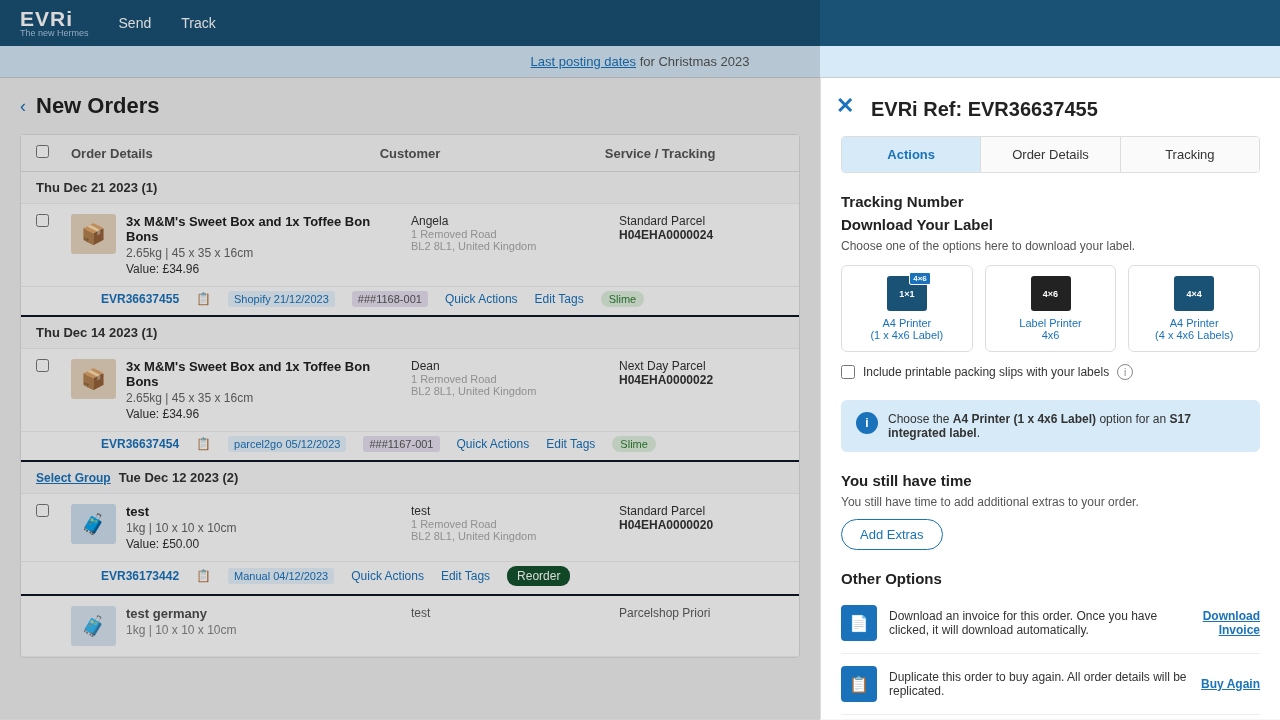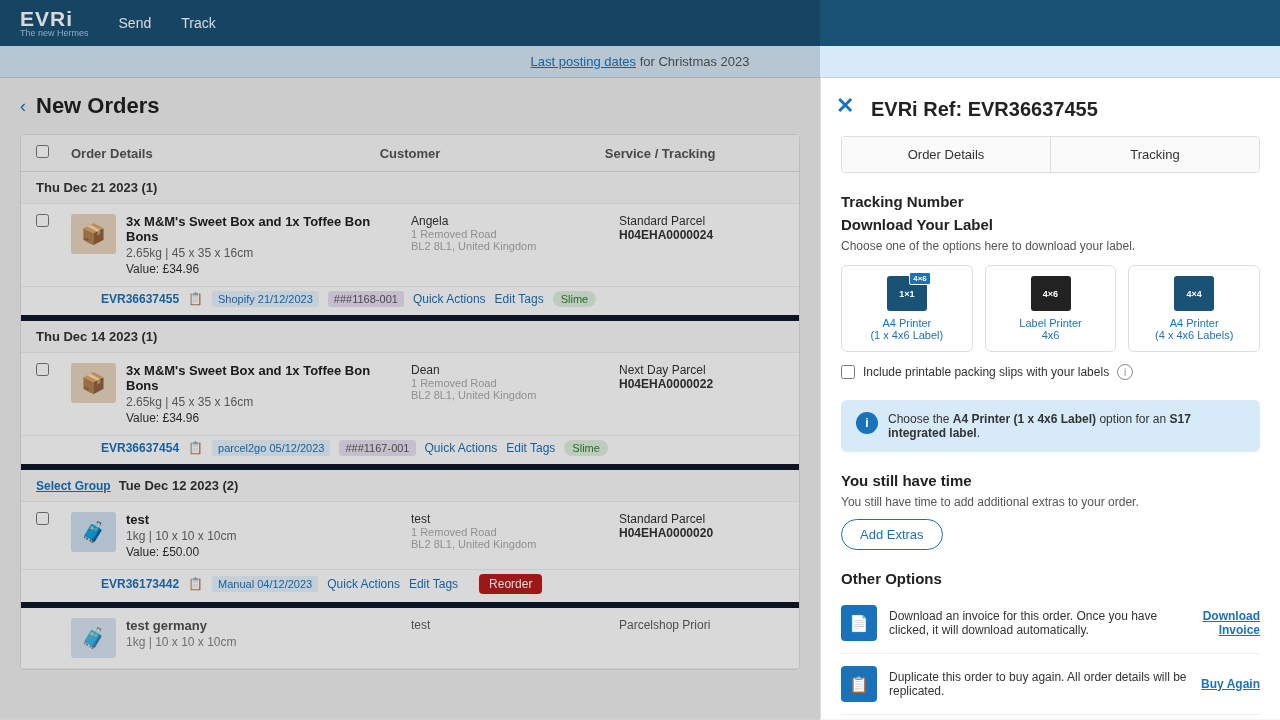--- a/index.html
+++ b/index.html
@@ -134,32 +134,32 @@
     .order-name { font-weight: bold; font-size: 13px; color: #222; margin-bottom: 2px; }
     .order-meta { color: #666; margin-bottom: 2px; }
     .order-value { color: #333; }
     .order-customer { flex: 1.8; font-size: 12px; color: #333; }
     .order-service { flex: 1.5; font-size: 12px; color: #333; }
     .order-tracking-num { font-weight: bold; }
 
     .order-actions-row {
       display: flex;
       align-items: center;
-      gap: 9px;
+      gap: 17px;
       padding: 4px 15px 8px 80px;
-      border-bottom: 6px solid #0f172a;
+      border-bottom: 2px solid #0f172a;
       flex-wrap: wrap;
     }
     .evr-ref { color: #1a72bb; font-size: 12px; font-weight: bold; }
     .icon-copy { color: #888; font-size: 12px; cursor: pointer; }
     .store-badge { background: #e8f4fd; color: #1a72bb; padding: 2px 6px; border-radius: 3px; font-size: 11px; }
     .order-id-badge { background: #e8e0f0; color: #555; padding: 2px 6px; border-radius: 3px; font-size: 11px; }
     .action-link { color: #1a72bb; font-size: 12px; cursor: pointer; text-decoration: none; }
     .slime-badge { background: #e0f0e0; color: #2e7d32; padding: 2px 8px; border-radius: 10px; font-size: 11px; }
-    .reorder-btn { background: #b91c1c; color: white; border: none; padding: 3px 10px; border-radius: 4px; font-size: 12px; cursor: pointer; margin-left: 12px; }
+    .reorder-btn { background: #14532d; color: white; border: none; padding: 3px 10px; border-radius: 9px; font-size: 12px; cursor: pointer; }
 
     
     .right-panel {
       width: 460px;
       background: white;
       border-left: 1px solid #ddd;
       padding: 20px;
       overflow-y: auto;
       position: relative;
       flex-shrink: 0;
@@ -508,20 +508,21 @@
     </div>
   </div>
 
   <div class="overlay"></div>
 
   <div class="right-panel">
     <button class="close-btn">✕</button>
     <div class="panel-title">EVRi Ref: EVR36637455</div>
 
     <div class="tabs">
+      <div class="tab active">Actions</div>
       <div class="tab">Order Details</div>
       <div class="tab">Tracking</div>
     </div>
 
     <div class="section-title">Tracking Number</div>
 
     <div class="download-section">
       <div class="section-title">Download Your Label</div>
       <div class="download-desc">Choose one of the options here to download your label.</div>
       <div class="label-options">

